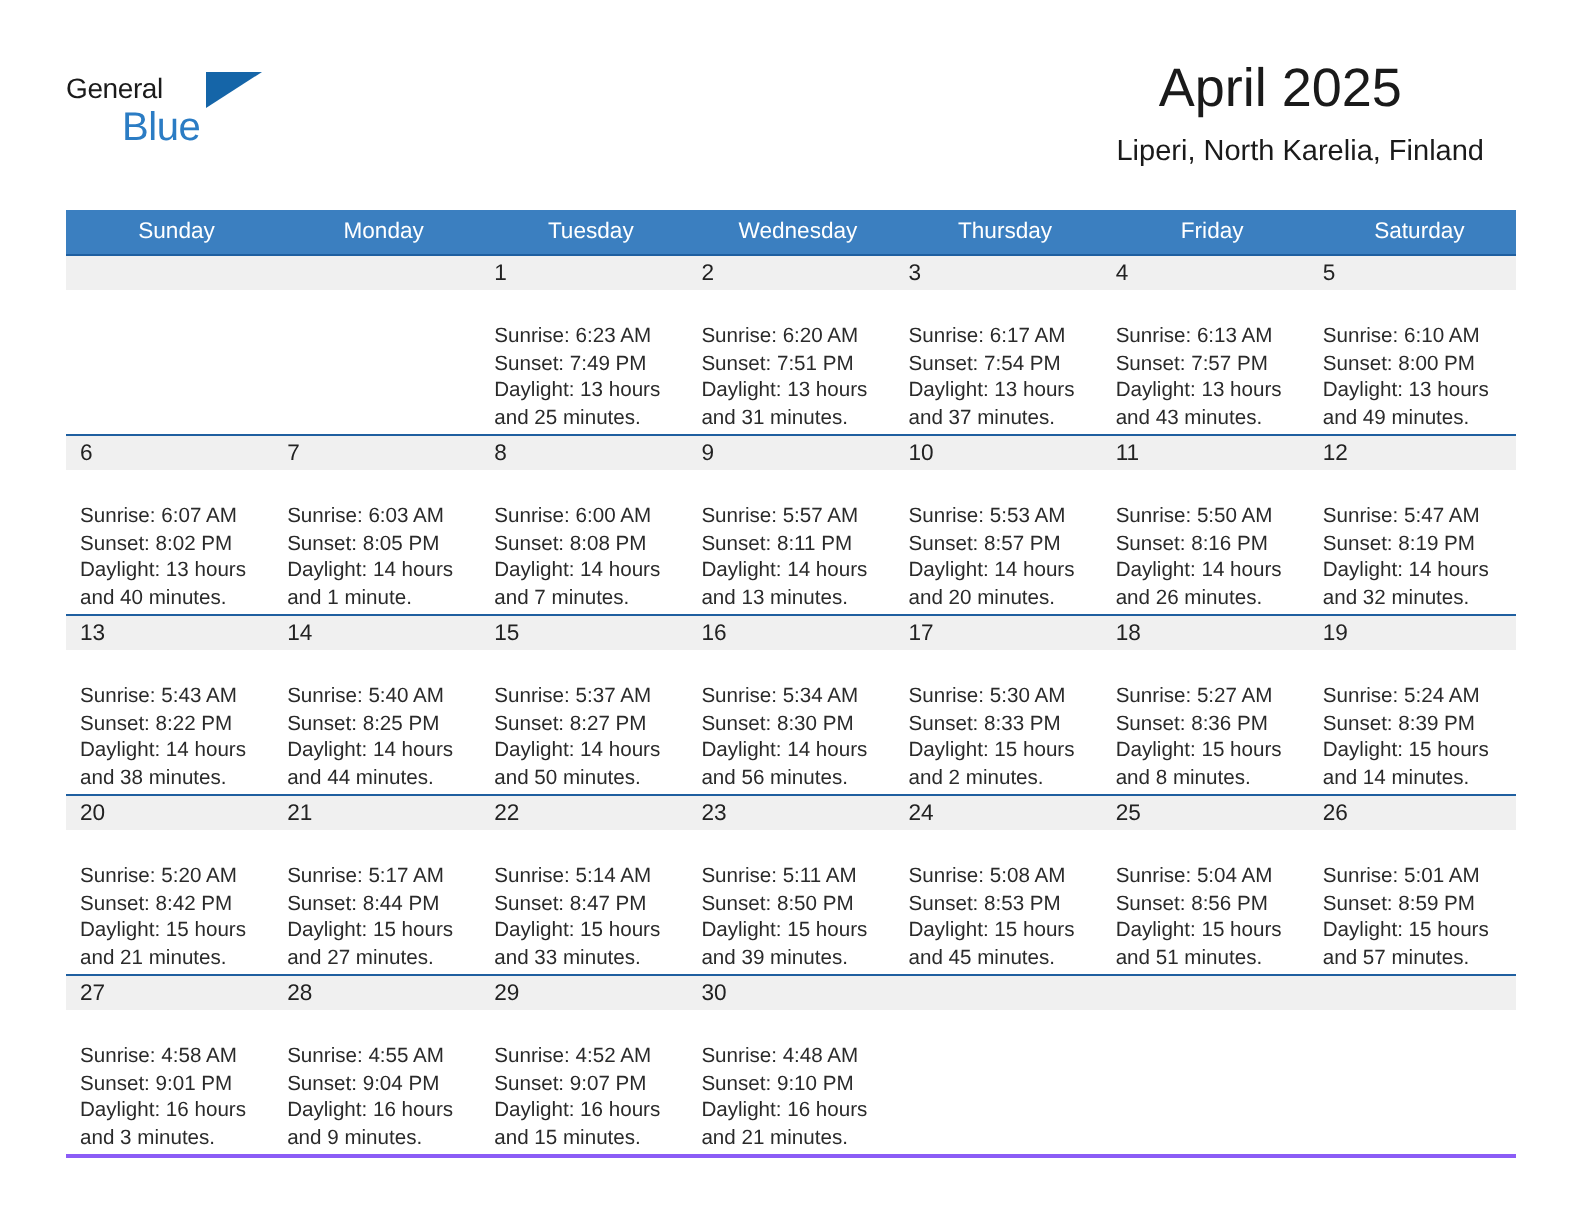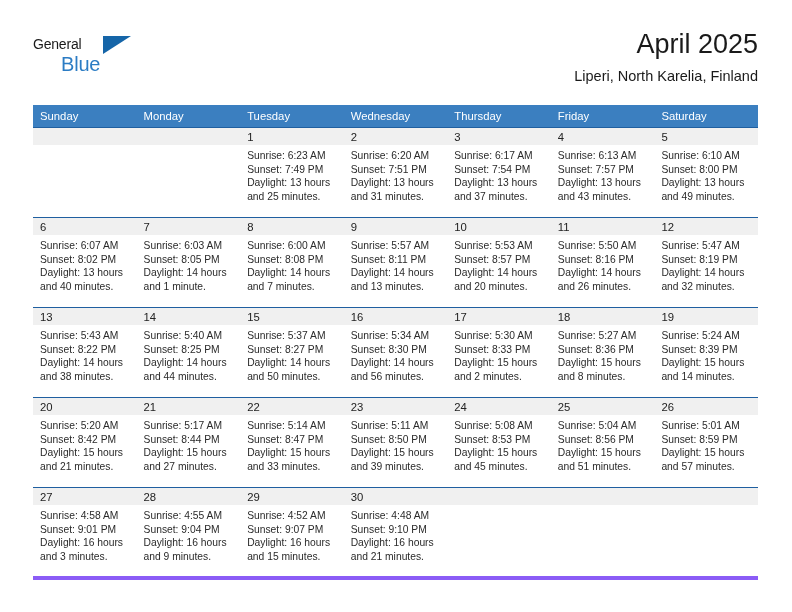--- a/index.html
+++ b/index.html
@@ -59,23 +59,23 @@
     left: 70px;
     top: 4px;
     width: 0;
     height: 0;
     border-left: 28px solid #1565a8;
     border-bottom: 18px solid transparent;
   }
 
   .title-block {
     position: absolute;
-    right: 0;
+    right: 16px;
     top: 0;
-    text-align: right;
+    text-align: center;
   }
   .cal-title {
     font-size: 27px;
     color: #1a1a1a;
     line-height: 32px;
     white-space: nowrap;
   }
   .cal-subtitle {
     margin-top: 7px;
     font-size: 14.5px;
@@ -92,46 +92,46 @@
     top: 105px;
     width: 725px;
     border-collapse: collapse;
     table-layout: fixed;
   }
   .cal th {
     background: #3b7fc0;
     color: #ffffff;
     font-size: 11.3px;
     font-weight: normal;
-    text-align: left;
+    text-align: center;
     padding: 5px 0 5px 7px;
     height: 20px;
     border: none;
   }
   .cal td {
     vertical-align: top;
     padding: 0;
     height: 90px;
     border-top: 1px solid #1f5fa0;
     background: #ffffff;
   }
   .cal tbody tr:last-child td {
-    border-bottom: 4px solid #8b5cf6;
+    border-bottom: 2px solid #8b5cf6;
   }
   .daynum-band {
     background: #f0f0f0;
     height: 17px;
     padding: 1px 0 0 7px;
     font-size: 11.3px;
     color: #222222;
     line-height: 16px;
   }
   td.empty .daynum-band { background: #f0f0f0; }
   .cell-body {
-    padding: 4px 5px 0 7px;
+    padding: 17px 5px 0 7px;
   }
   .cell-body div {
     font-size: 10.3px;
     color: #2a2a2a;
     line-height: 13.6px;
     white-space: nowrap;
   }
 </style>
 </head>
 <body>

